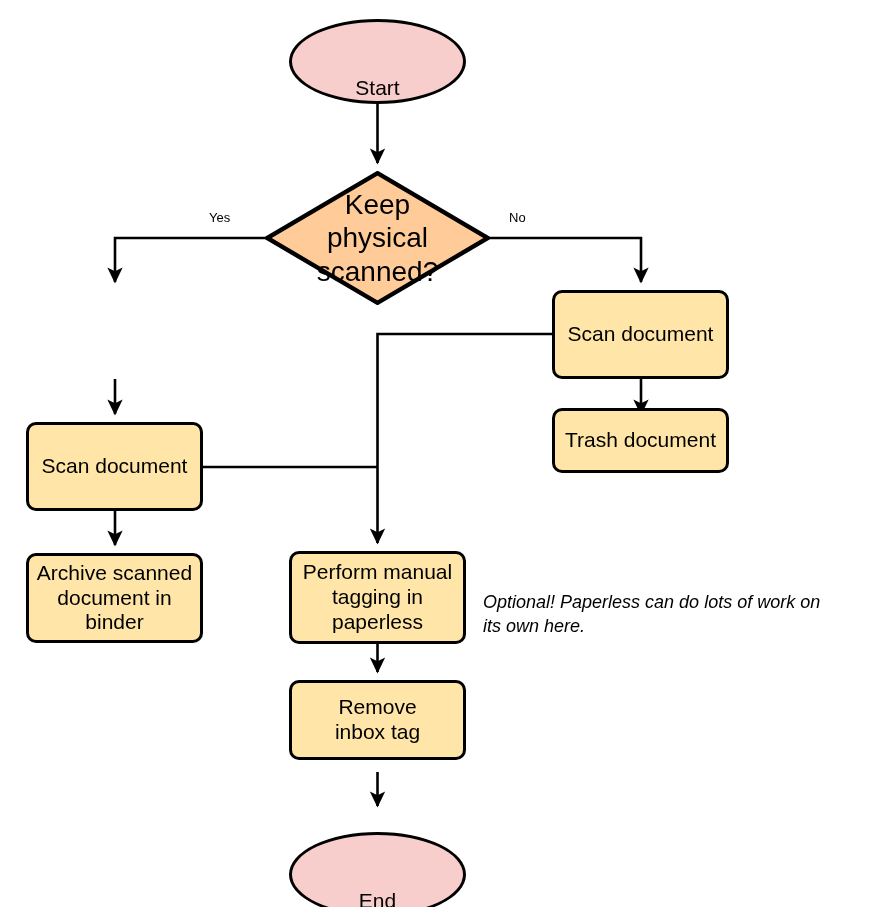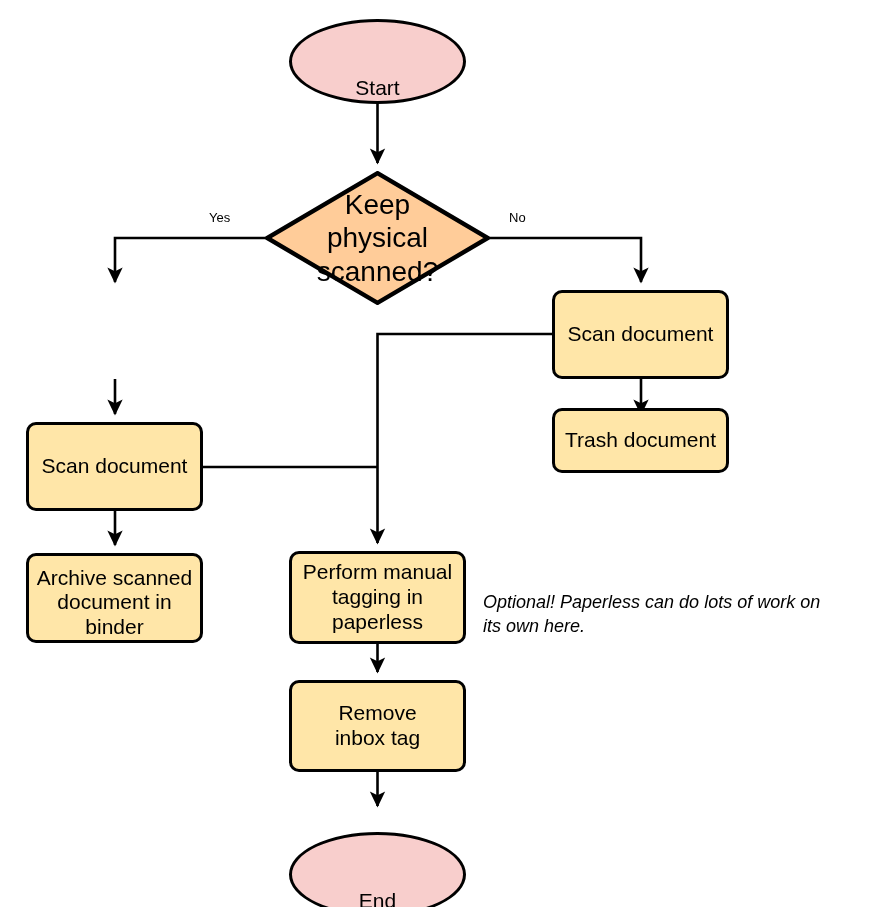--- a/index.html
+++ b/index.html
@@ -136,21 +136,21 @@
   </div>
   <div class="edge-label" style="left:509px; top:210px;">
     <span>No</span>
   </div>
 
 
   <div class="node node-process" style="left:26px; top:422px; width:177px; height:89px;">
     <span>Scan document</span>
   </div>
 
-  <div class="node node-process" style="left:26px; top:553px; width:177px; height:90px;align-items:flex-end;">
+  <div class="node node-process" style="left:26px; top:553px; width:177px; height:90px;">
     <div>
       <div>Archive scanned</div>
       <div>document in</div>
       <div>binder</div>
     </div>
   </div>
 
   <div class="node node-process" style="left:552px; top:290px; width:177px; height:89px;">
     <span>Scan document</span>
   </div>
@@ -160,21 +160,21 @@
   </div>
 
   <div class="node node-process" style="left:289px; top:551px; width:177px; height:93px;">
     <div>
       <div>Perform manual</div>
       <div>tagging in</div>
       <div>paperless</div>
     </div>
   </div>
 
-  <div class="node node-process" style="left:289px; top:680px; width:177px; height:92px;">
+  <div class="node node-process" style="left:289px; top:680px; width:177px; height:80px;">
     <div>
       <div>Remove</div>
       <div>inbox tag</div>
     </div>
   </div>
 
   <div class="node node-terminator" style="left:289px; top:832px; width:177px; height:85px;">
     <span>End</span>
   </div>
 

